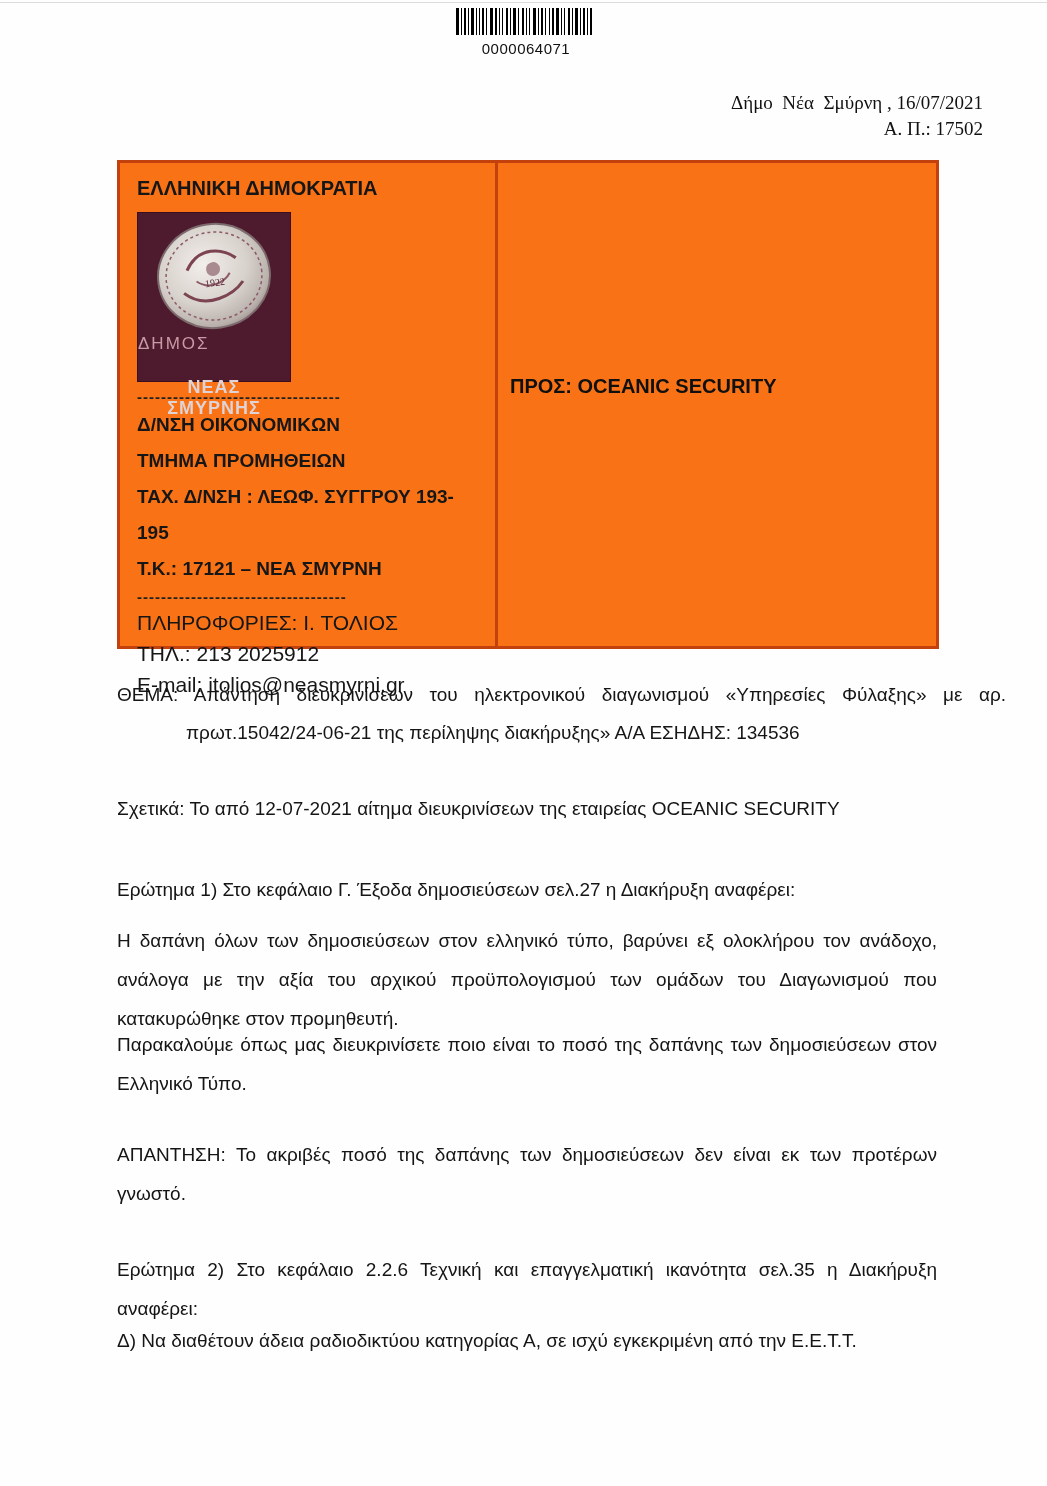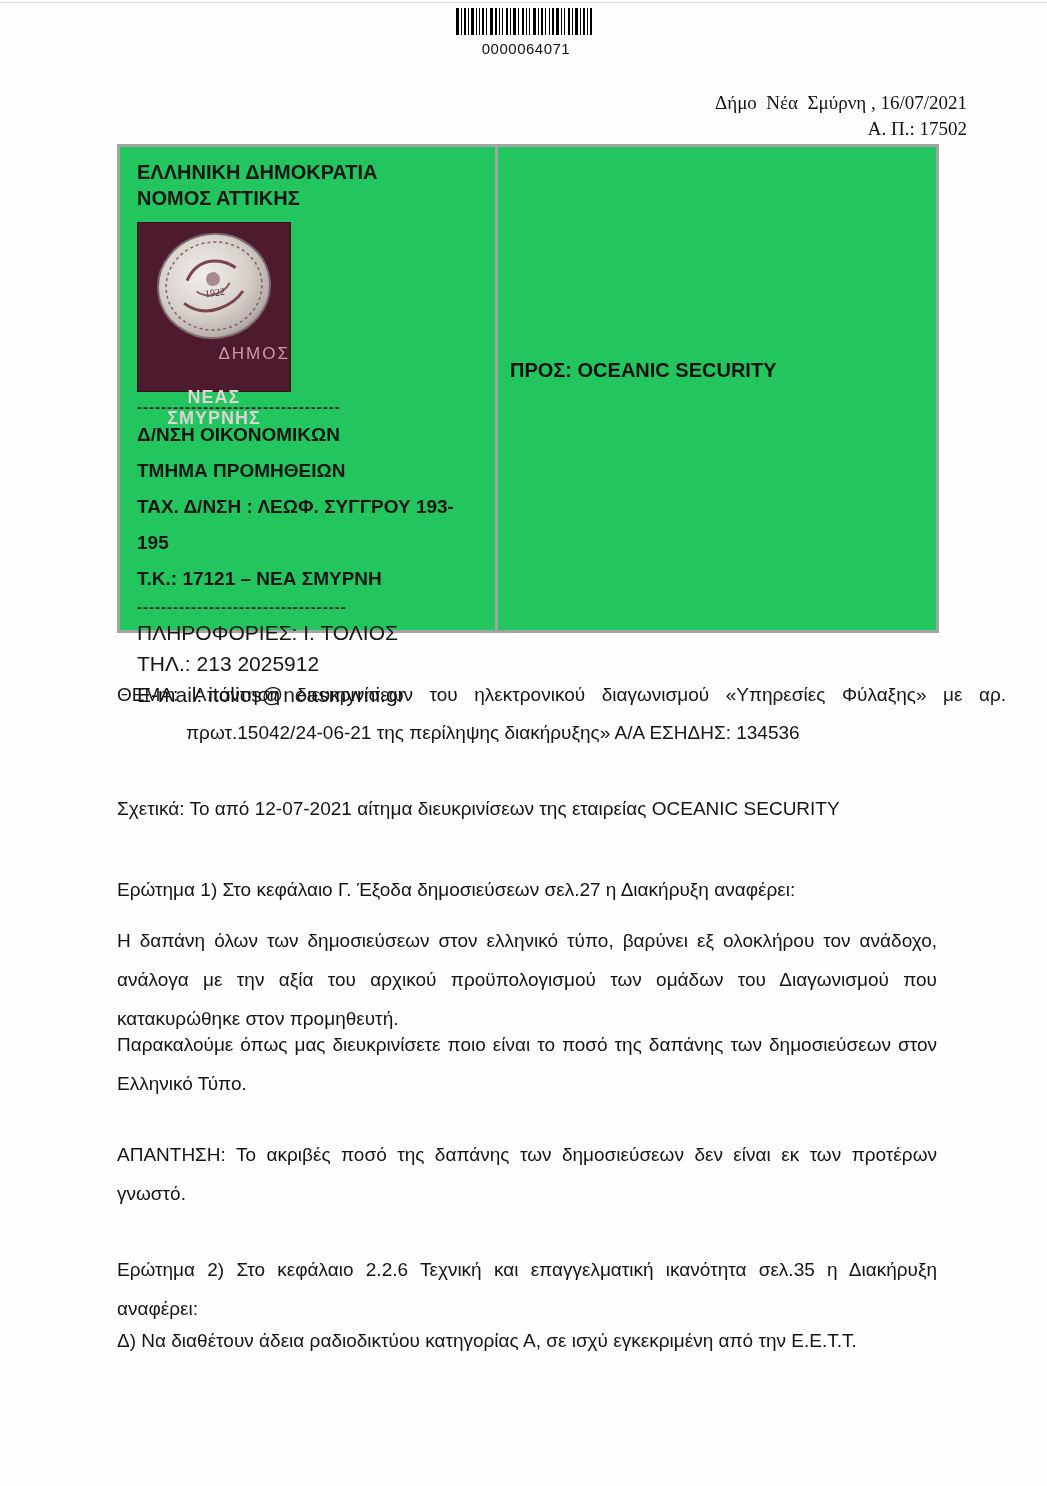--- a/index.html
+++ b/index.html
@@ -12,39 +12,39 @@
     color:#1a1a1a;
     overflow:hidden;
   }
   .scan-edge{position:absolute;top:2px;left:0;width:100%;height:1px;background:#dcdcdc;}
 
   
   .barcode-wrap{position:absolute;top:8px;left:453px;width:146px;text-align:center;}
   .barcode-num{font-size:15px;letter-spacing:.5px;color:#111;margin-top:1px;font-family:"Liberation Sans",sans-serif;}
 
   
-  .dateblock{position:absolute;top:90px;right:80px;text-align:right;
+  .dateblock{position:absolute;top:90px;right:64px;text-align:right;
     font-family:"Liberation Serif", serif;font-size:19px;color:#111;line-height:26px;}
   .dateblock .l1{white-space:pre;}
 
   
-  .hdrbox{position:absolute;top:144px;border:3px solid #a3a3a3;background:#22c55e;box-sizing:border-box;}
+  .hdrbox{position:absolute;top:160px;border:3px solid #c2410c;background:#f97316;box-sizing:border-box;}
   .sender-box{left:117px;width:381px;height:489px;padding:12px 14px 0 17px;}
   .recipient-box{left:495px;width:444px;height:489px;padding:0 12px;}
   .sender-box .h{font-size:20px;font-weight:bold;line-height:26px;color:#161616;}
   .divider{font-size:15px;font-weight:bold;letter-spacing:1px;color:#222;line-height:16px;margin:2px 0;}
   .addr{font-size:19px;font-weight:bold;line-height:36px;color:#161616;}
   .contact{font-size:21px;line-height:31px;color:#161616;}
   .pros{position:absolute;left:12px;top:212px;font-size:20px;font-weight:bold;color:#101010;}
 
   
   .logo{position:relative;width:152px;height:168px;background:#4e1a2e;margin:12px 0 8px 1px;
         box-shadow:0 0 0 1px #3a1020;}
   .logo .coin{position:absolute;left:14px;top:6px;}
-  .logo .cap1{position:absolute;left:0;top:121px;width:100%;text-align:right;
+  .logo .cap1{position:absolute;left:0;top:121px;width:100%;text-align:left;
       font-size:17px;letter-spacing:2px;color:#c79ba6;}
   .logo .cap2{position:absolute;left:0;top:140px;width:100%;text-align:center;
       font-size:18px;font-weight:bold;letter-spacing:1px;color:#ded3d6;margin-top:24px;}
 
   
   .body-par{position:absolute;left:117px;width:820px;font-size:19px;line-height:38px;color:#151515;}
   .just{text-align:justify;}
   .hang{padding-left:69px;text-indent:-69px;}
   .b{font-weight:normal;}
   .lh39{line-height:39px;}
@@ -99,21 +99,20 @@
     <div class="barcode-num">0000064071</div>
   </div>
 
   <div class="dateblock">
     <div class="l1">Δήμο  Νέα  Σμύρνη , 16/07/2021</div>
     <div>Α. Π.: 17502</div>
   </div>
 
   <div class="hdrbox sender-box">
     <div class="h">ΕΛΛΗΝΙΚΗ ΔΗΜΟΚΡΑΤΙΑ</div>
-    <div class="h">ΝΟΜΟΣ ΑΤΤΙΚΗΣ</div>
 
     <div class="logo">
       <svg class="coin" width="124" height="114" viewBox="0 0 124 114" aria-hidden="true">
         <defs>
           <radialGradient id="coinGrad" cx="42%" cy="38%" r="70%">
             <stop offset="0%" stop-color="#f2eeea"></stop>
             <stop offset="55%" stop-color="#d8d2cc"></stop>
             <stop offset="85%" stop-color="#b9b0ab"></stop>
             <stop offset="100%" stop-color="#8d8280"></stop>
           </radialGradient>

